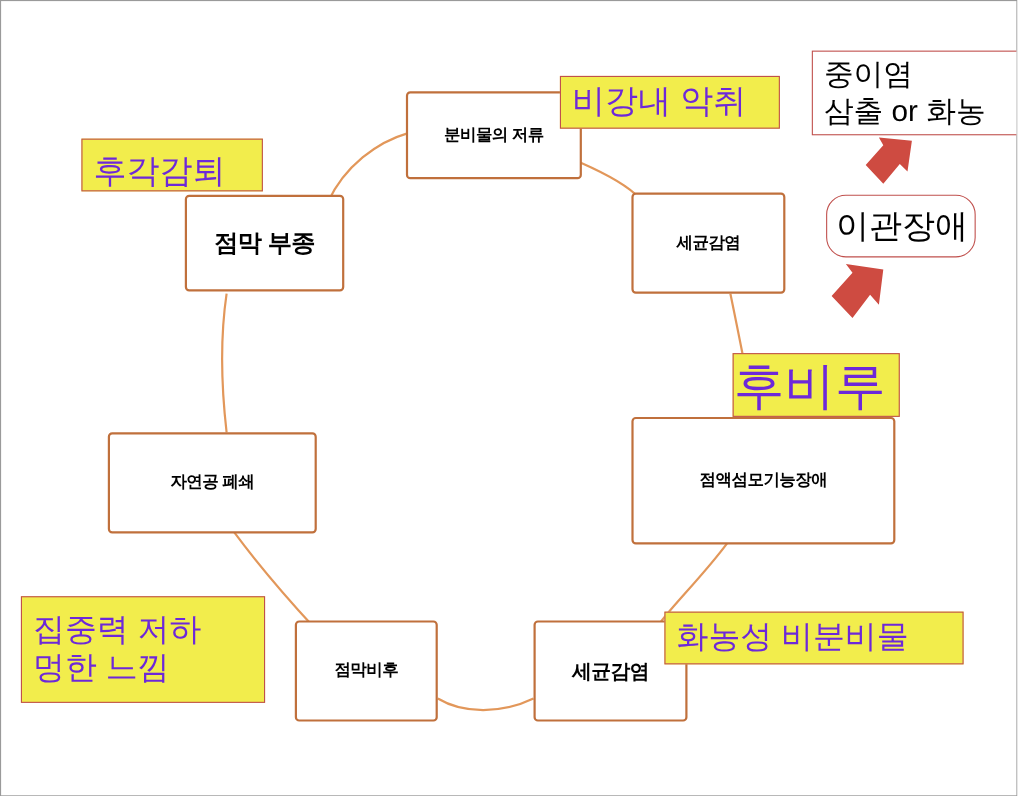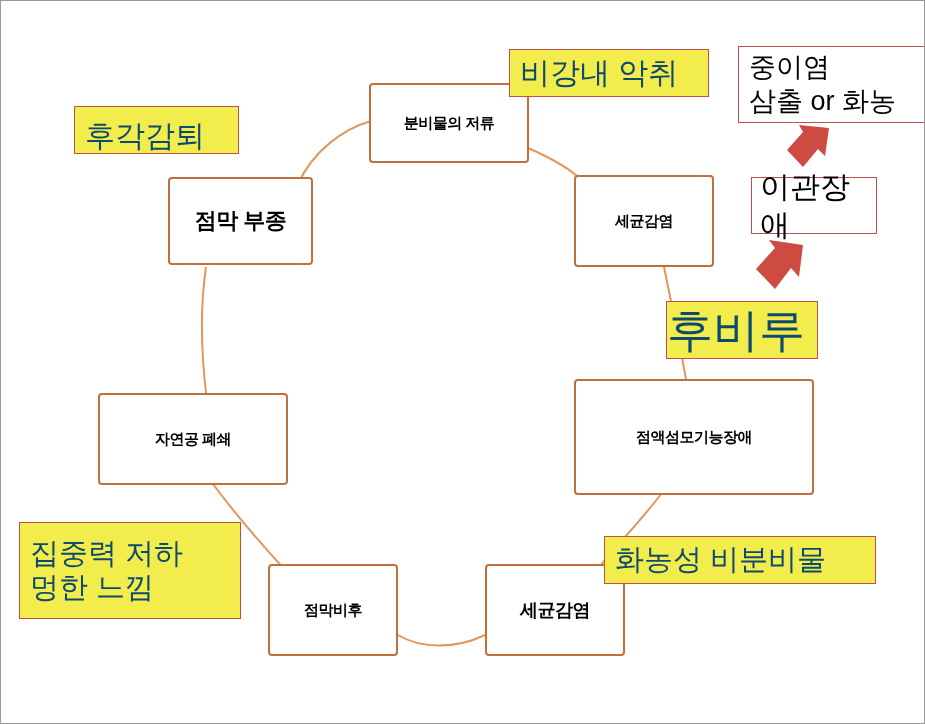--- a/index.html
+++ b/index.html
@@ -47,23 +47,24 @@
 
   
   .hl {
     position: absolute;
     box-sizing: border-box;
     background: #F2ED4C;
     border: 1.5px solid #C0504D;
     display: flex;
     align-items: center;
     justify-content: flex-start;
-    color: #0c4a6e;
+    color: #6d28d9;
     line-height: 1.15;
     white-space: pre-line;
+    margin-top: 20px;
   }
 
   
   .obox {
     position: absolute;
     box-sizing: border-box;
     background: #ffffff;
     border: 1.5px solid #C0504D;
     display: flex;
     align-items: center;
@@ -149,21 +150,21 @@
   <div class="hl" style="left:18px; top:521px; width:222px; height:97px; font-size:29px; padding-left:10px;">
     <span>집중력 저하
 멍한 느낌</span>
   </div>
 
   <div class="obox" style="left:737px; top:45px; width:205px; height:77px; font-size:27px; padding-left:10px;">
     <span>중이염
 삼출 or 화농</span>
   </div>
 
-  <div class="obox" style="left:750px; top:176px; width:126px; height:57px; font-size:30px; padding-left:8px;">
+  <div class="obox" style="left:750px; top:176px; width:136px; height:57px; font-size:30px; padding-left:8px;border-radius:18px;">
     <span>이관장애</span>
   </div>
 
   <svg class="arrow" style="left:780px; top:121px; width:62px; height:50px;" viewBox="0 0 62 50" xmlns="http://www.w3.org/2000/svg">
     <path d="M 6 28 L 22 10 L 18 3 L 48 6 L 44 34 L 37 27 L 22 45 Z" fill="#CE4B41"></path>
   </svg>
 
   <svg class="arrow" style="left:750px; top:236px; width:66px; height:60px;" viewBox="0 0 66 60" xmlns="http://www.w3.org/2000/svg">
     <path d="M 5 32 L 24 11 L 18 3 L 52 8 L 48 40 L 40 31 L 24 52 Z" fill="#CE4B41"></path>
   </svg>

